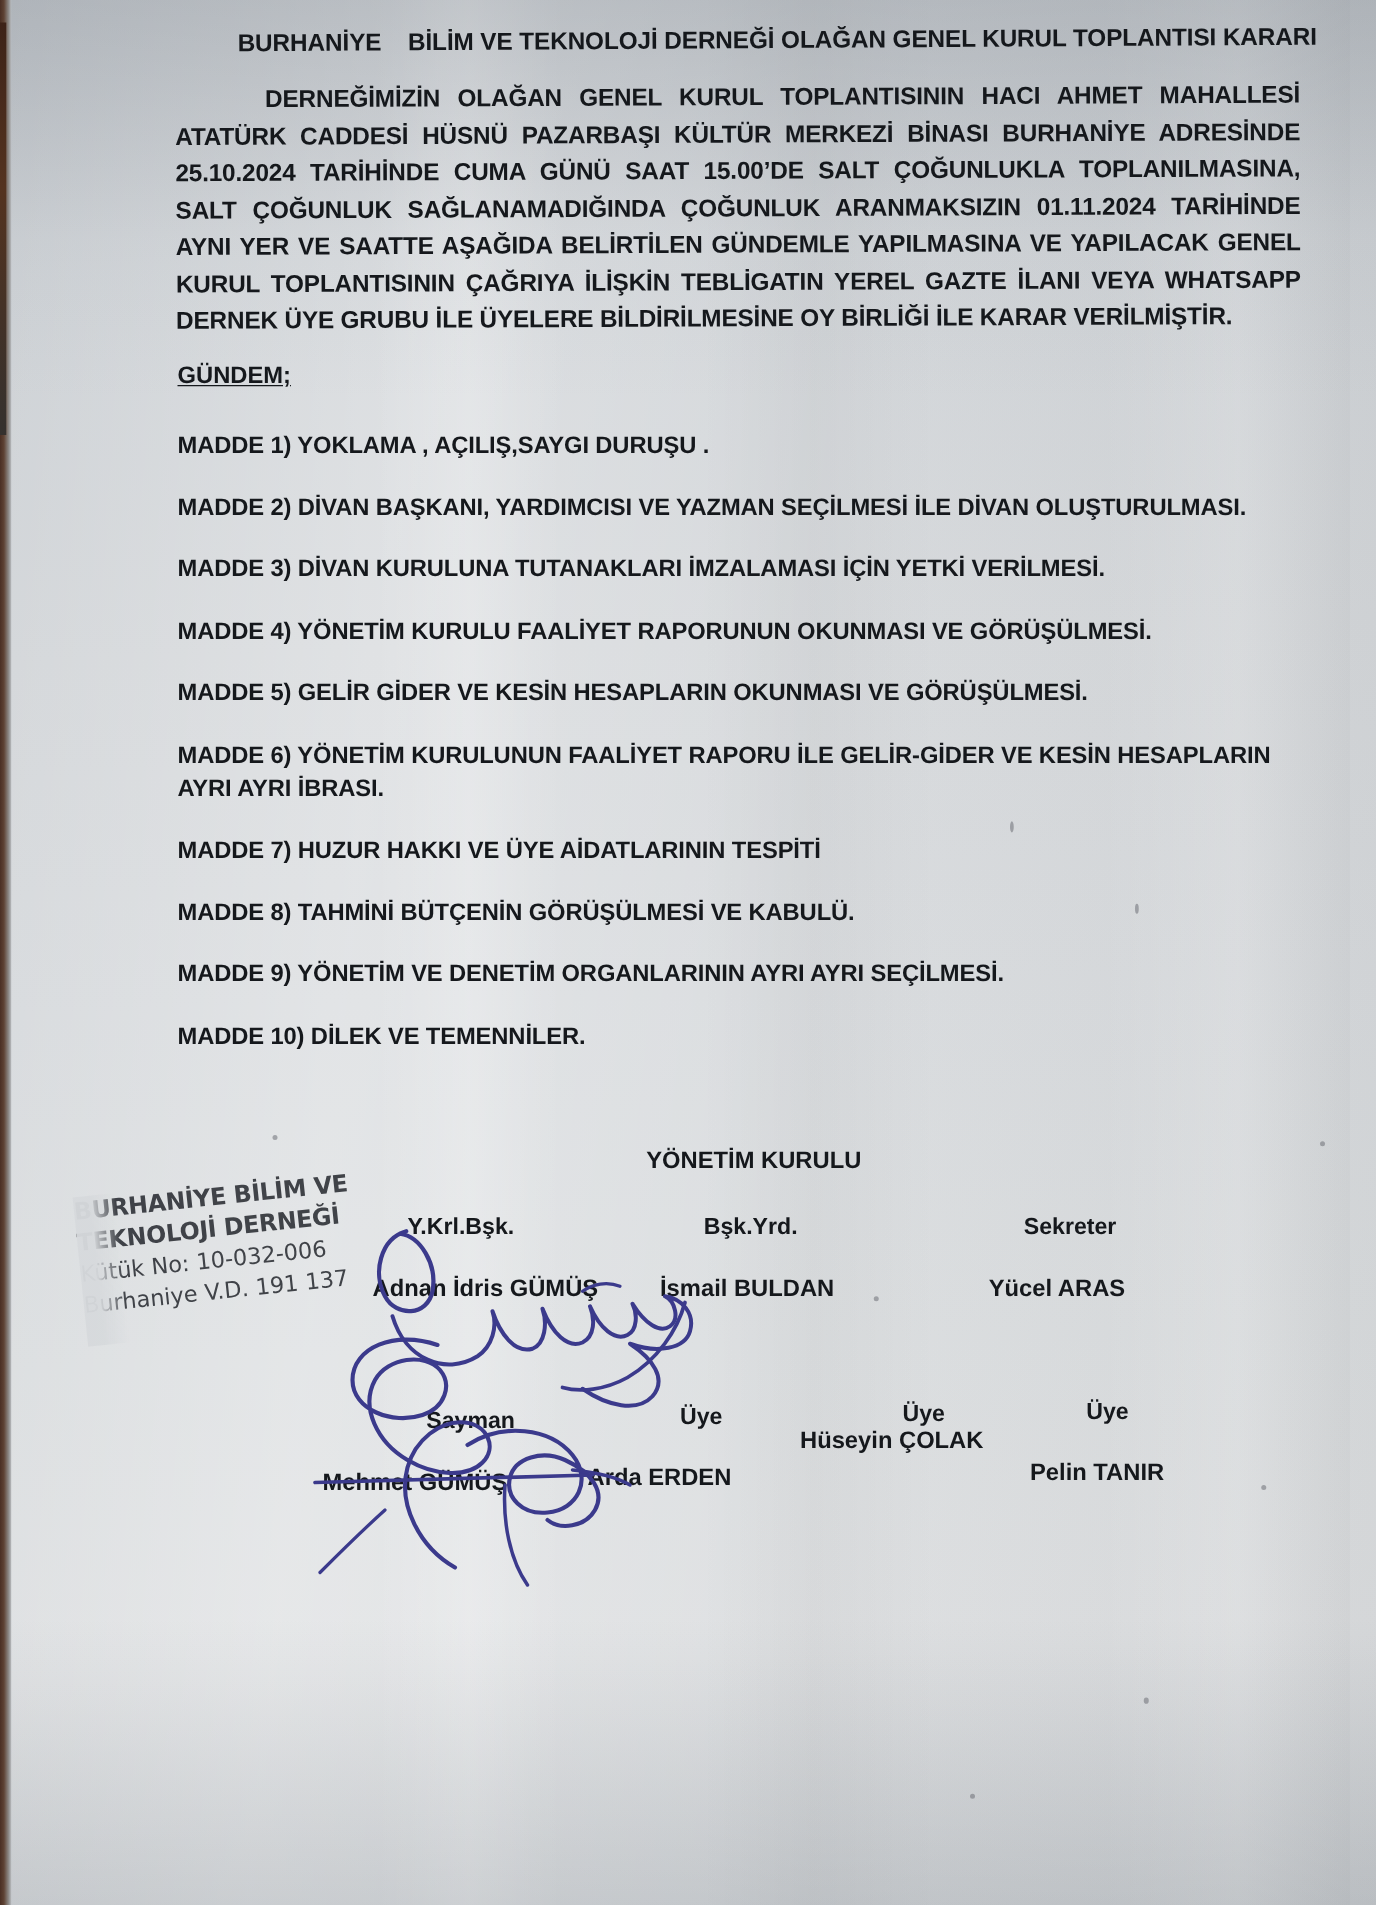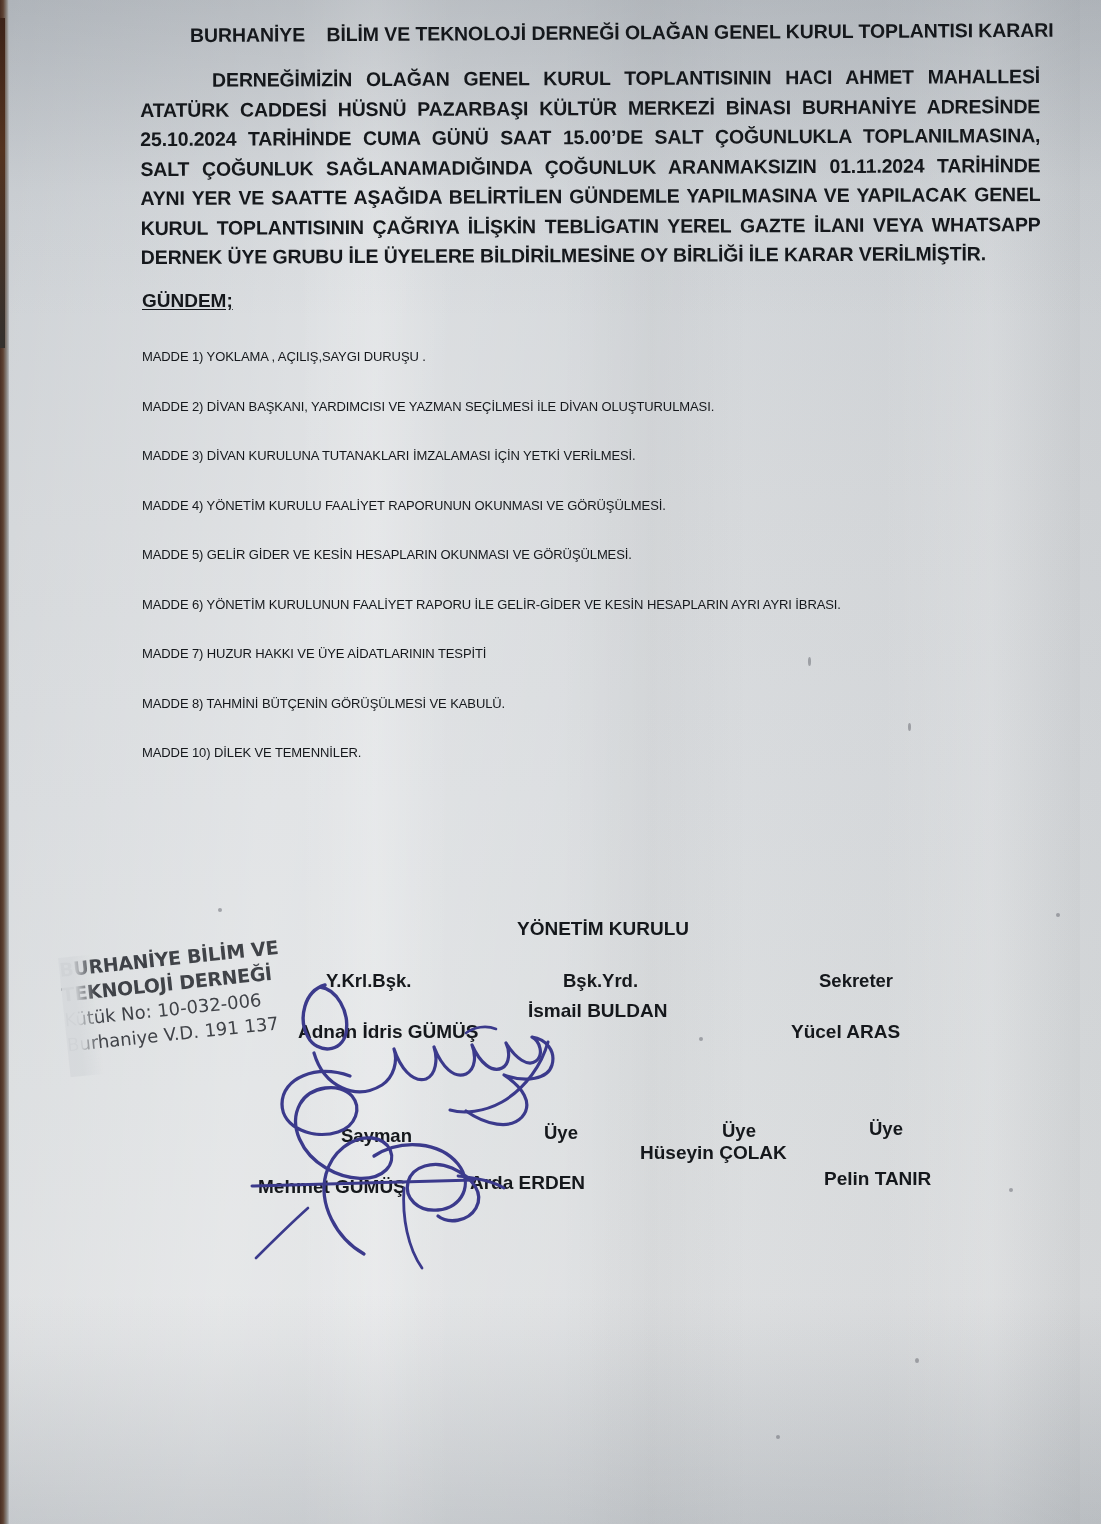--- a/index.html
+++ b/index.html
@@ -99,22 +99,22 @@
     text-decoration: underline;
     text-underline-offset: 2px;
   }
   .items {
     position: absolute;
     left: 142px;
     top: 343px;
     width: 905px;
   }
   .item {
-    font-size: 13px;
-    font-weight: 400;
+    font-size: 19px;
+    font-weight: 700;
     line-height: 27px;
     letter-spacing: -0.1px;
     margin-bottom: 22.5px;
   }
   .item.wrap { width: 895px; }
 
   .board-head {
     position: absolute;
     left: 517px;
     top: 918px;
@@ -207,31 +207,32 @@
 
     <div class="items">
       <div class="item">MADDE 1)  YOKLAMA , AÇILIŞ,SAYGI DURUŞU .</div>
       <div class="item">MADDE 2)  DİVAN BAŞKANI, YARDIMCISI VE YAZMAN SEÇİLMESİ İLE DİVAN OLUŞTURULMASI.</div>
       <div class="item">MADDE 3) DİVAN KURULUNA TUTANAKLARI İMZALAMASI İÇİN YETKİ VERİLMESİ.</div>
       <div class="item">MADDE 4) YÖNETİM KURULU FAALİYET RAPORUNUN OKUNMASI VE GÖRÜŞÜLMESİ.</div>
       <div class="item">MADDE 5)  GELİR GİDER VE KESİN HESAPLARIN OKUNMASI VE GÖRÜŞÜLMESİ.</div>
       <div class="item wrap">MADDE 6) YÖNETİM KURULUNUN  FAALİYET RAPORU  İLE GELİR-GİDER VE KESİN HESAPLARIN AYRI AYRI İBRASI.</div>
       <div class="item">MADDE 7) HUZUR HAKKI VE ÜYE AİDATLARININ TESPİTİ</div>
       <div class="item">MADDE 8)  TAHMİNİ BÜTÇENİN GÖRÜŞÜLMESİ VE KABULÜ.</div>
+      <div class="item">MADDE 9) YÖNETİM VE DENETİM ORGANLARININ AYRI AYRI SEÇİLMESİ.</div>
       <div class="item">MADDE 10) DİLEK VE TEMENNİLER.</div>
     </div>
 
     <div class="board-head">YÖNETİM KURULU</div>
 
     <div class="sig-row">
       <div class="sig-cell sig-title" style="left:298px; top:970px;">Y.Krl.Bşk.</div>
       <div class="sig-cell sig-name" style="left:298px; top:1021px;">Adnan İdris GÜMÜŞ</div>
 
       <div class="sig-cell sig-title" style="left:535px; top:970px;">Bşk.Yrd.</div>
-      <div class="sig-cell sig-name" style="left:528px; top:1000px;">İsmail BULDAN</div>
+      <div class="sig-cell sig-name" style="left:528px; top:1021px;">İsmail BULDAN</div>
 
       <div class="sig-cell sig-title" style="left:791px; top:970px;">Sekreter</div>
       <div class="sig-cell sig-name" style="left:791px; top:1021px;">Yücel ARAS</div>
     </div>
 
     <div class="sig-row">
       <div class="sig-cell sig-title" style="left:313px; top:1125px;">Sayman</div>
       <div class="sig-cell sig-name" style="left:258px; top:1176px;">Mehmet GÜMÜŞ</div>
 
       <div class="sig-cell sig-title" style="left:516px; top:1122px;">Üye</div>

